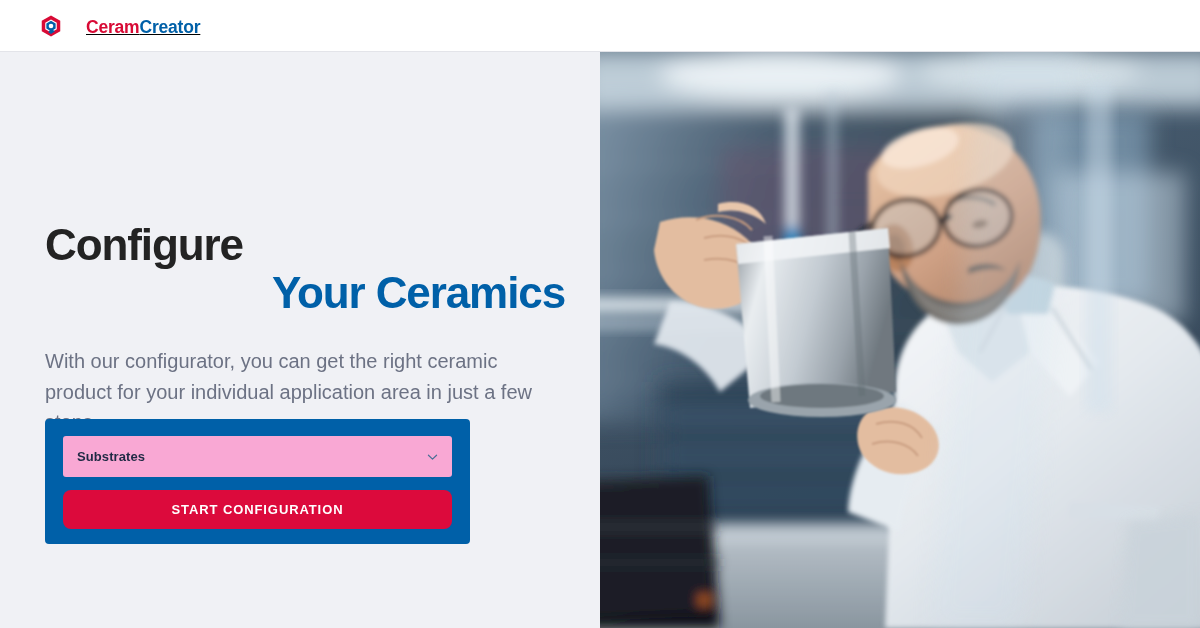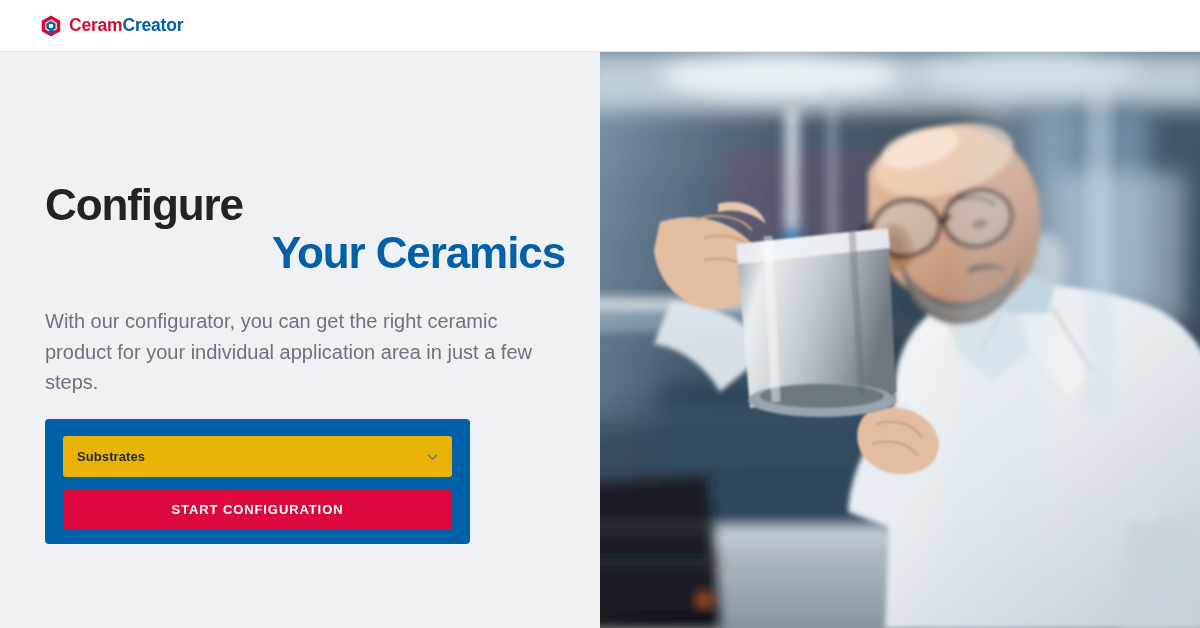--- a/index.html
+++ b/index.html
@@ -27,24 +27,25 @@
     height: 52px;
     background: #ffffff;
     border-bottom: 1px solid #e3e4e9;
     display: flex;
     align-items: center;
     z-index: 5;
   }
 
   .logo {
     display: flex;
-    align-items: center;
+    align-items: flex-end;
     margin-left: 40px;
-    gap: 7px;
+    gap: 24px;
     cursor: pointer;
+    text-decoration: underline;
   }
 
   .logo-mark {
     width: 22px;
     height: 22px;
     display: block;
     flex: 0 0 auto;
   }
 
   .logo-text {
@@ -71,20 +72,21 @@
     left: 45px;
     top: 130px;
     width: 520px;
   }
 
   .headline {
     font-size: 44px;
     font-weight: bold;
     line-height: 1.05;
     letter-spacing: -1.1px;
+    margin-top: 40px;
   }
   .headline .line1 { color: #232323; display: block; }
   .headline .line2 { color: #0060a8; display: block; margin-top: 2px; text-align: right; }
 
   .subtext {
     margin-top: 30px;
     font-size: 20px;
     line-height: 1.52;
     color: #6c7284;
     max-width: 515px;
@@ -99,21 +101,21 @@
     height: 125px;
     background: #0060a8;
     border-radius: 4px;
     padding: 17px 18px;
   }
 
   .select-box {
     position: relative;
     width: 100%;
     height: 41px;
-    background: #eab308;
+    background: #f9a8d4;
     border-radius: 3px;
     display: flex;
     align-items: center;
     padding: 0 14px;
     cursor: pointer;
   }
 
   .select-value {
     font-size: 13px;
     font-weight: bold;
@@ -130,21 +132,21 @@
     height: 13px;
     display: block;
   }
 
   .start-btn {
     margin-top: 13px;
     width: 100%;
     height: 39px;
     background: #dc0a3c;
     border: none;
-    border-radius: 3px;
+    border-radius: 8px;
     color: #ffffff;
     font-family: "Liberation Sans", sans-serif;
     font-size: 13px;
     font-weight: bold;
     letter-spacing: 0.9px;
     cursor: pointer;
     display: flex;
     align-items: center;
     justify-content: center;
   }

